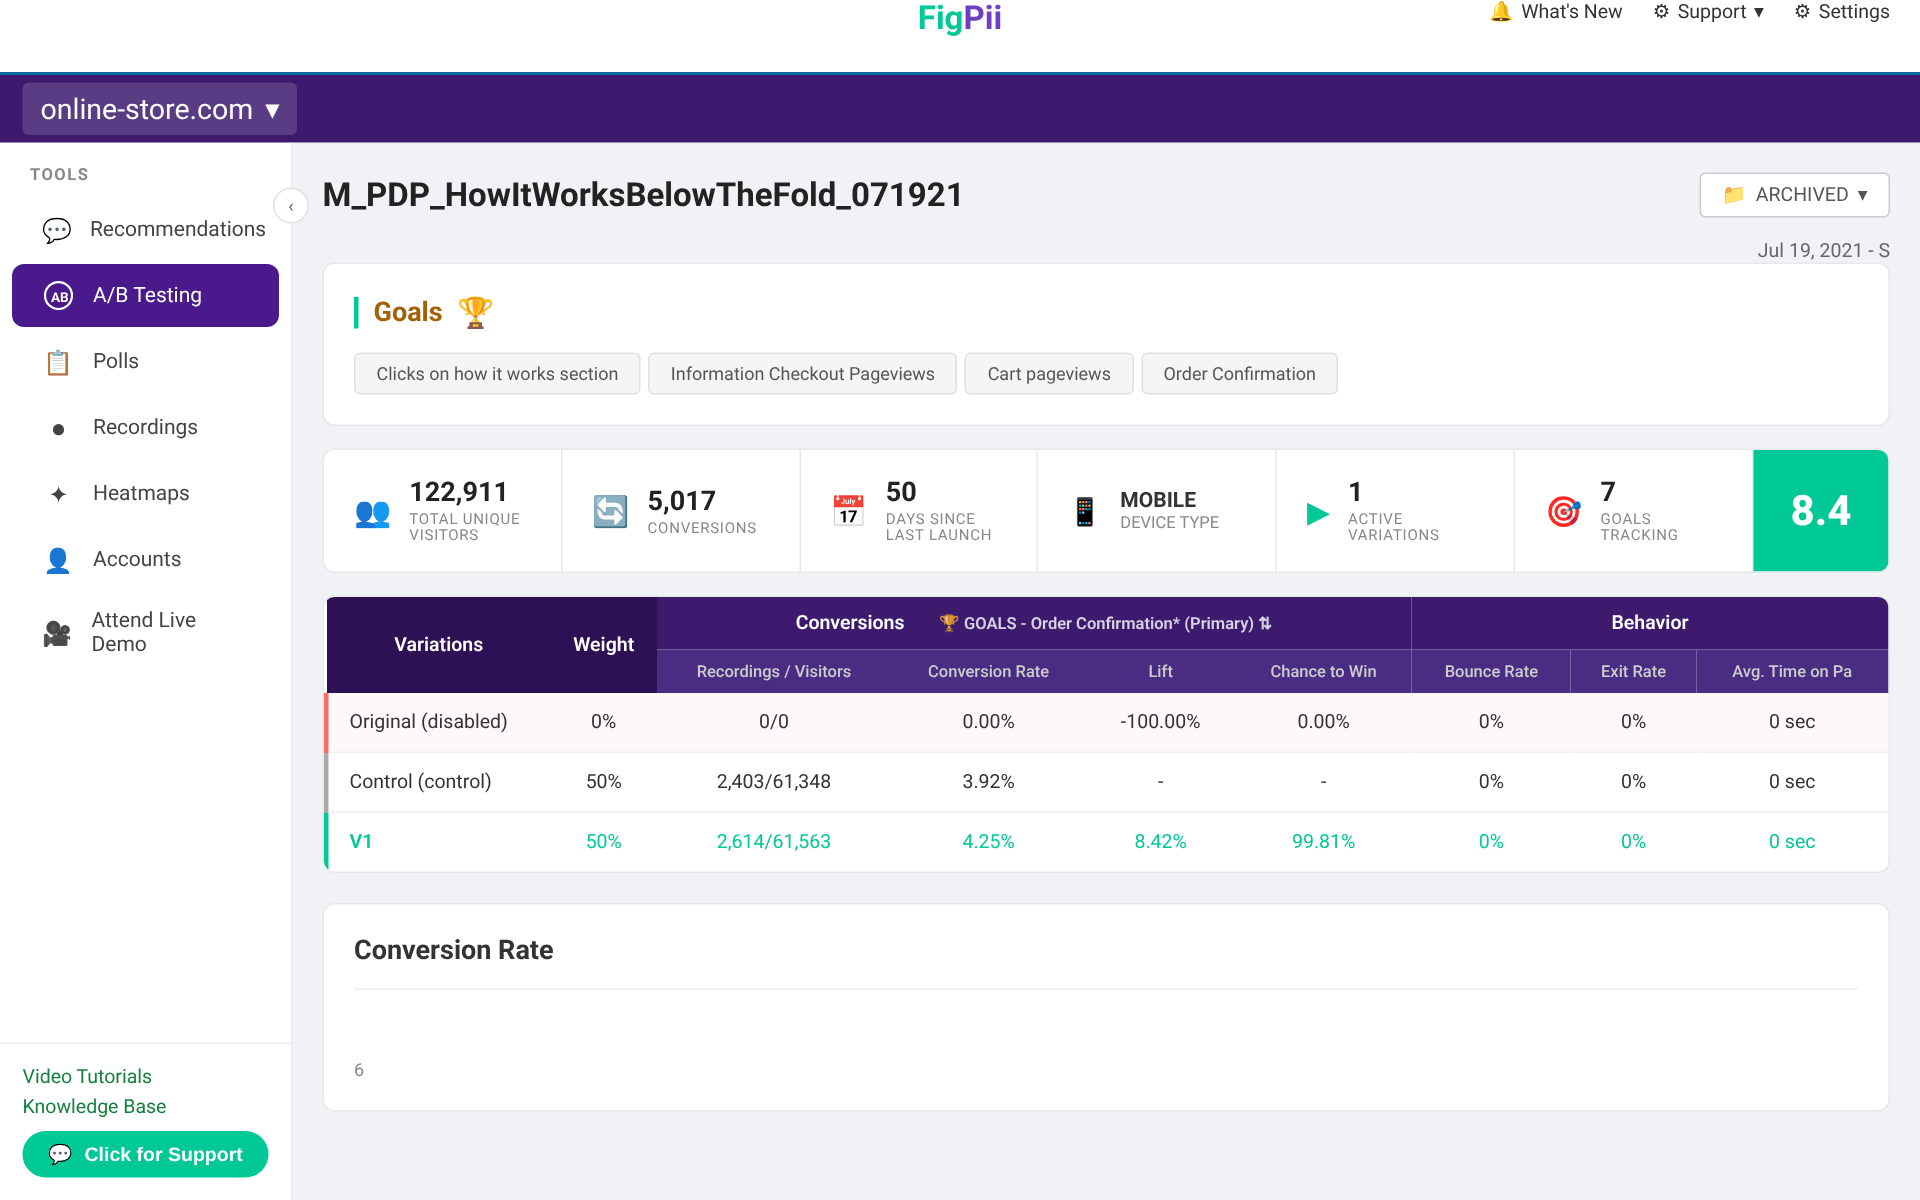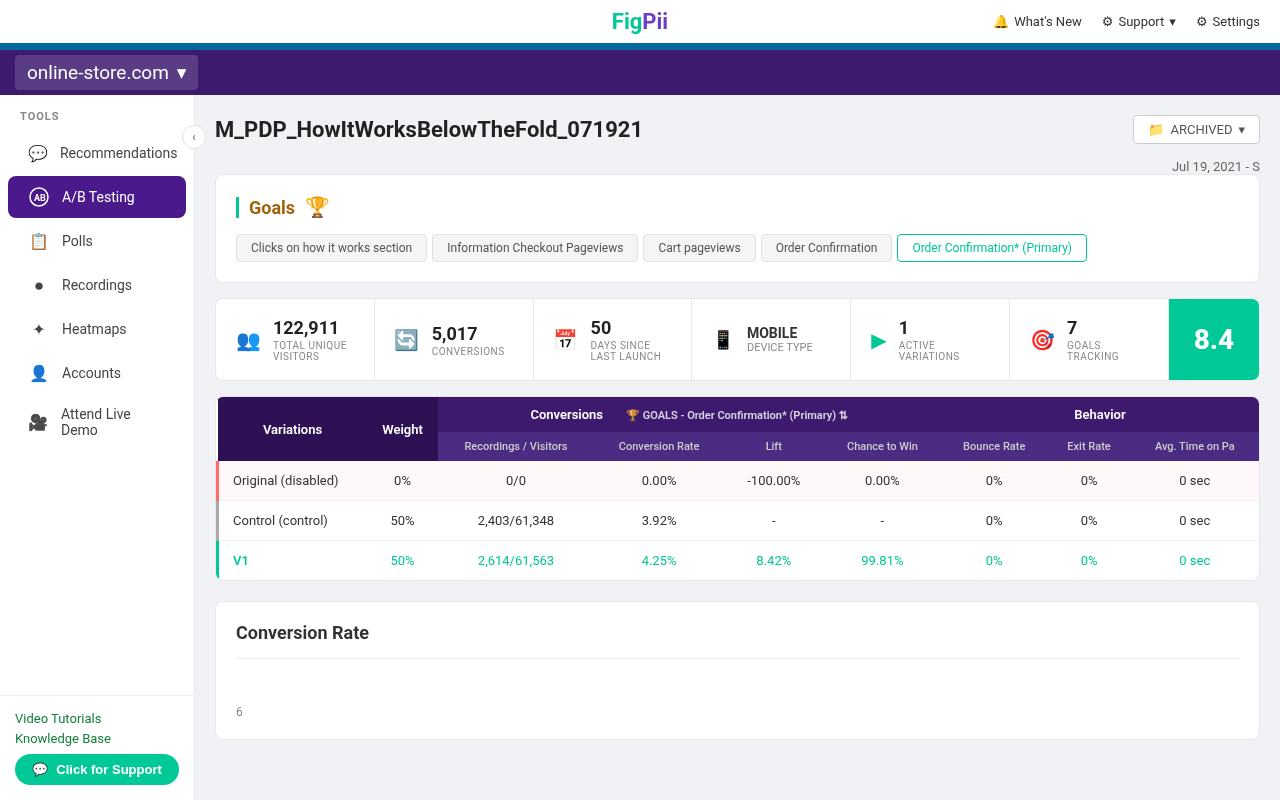--- a/index.html
+++ b/index.html
@@ -3,24 +3,24 @@
   <meta charset="utf-8">
   <style>
     * { box-sizing: border-box; margin: 0; padding: 0; }
     body { font-family: -apple-system, BlinkMacSystemFont, 'Segoe UI', Roboto, sans-serif; background: #f0f2f5; overflow-x: hidden; }
 
     
     .top-nav {
       height: 50px;
       background: #fff;
       display: flex;
-      align-items: center;
+      align-items: flex-start;
       justify-content: space-between;
       padding: 0 20px;
-      border-bottom: 7px solid #0369a1;
+      border-bottom: 2px solid #0369a1;
       position: fixed;
       top: 0; left: 0; right: 0;
       z-index: 100;
     }
     .top-nav-logo {
       position: absolute;
       left: 50%;
       transform: translateX(-50%);
       font-size: 22px;
       font-weight: bold;
@@ -455,23 +455,20 @@
         <span>Clicks on how it works section</span>
       </div>
       <div class="goal-tab">
         <span>Information Checkout Pageviews</span>
       </div>
       <div class="goal-tab">
         <span>Cart pageviews</span>
       </div>
       <div class="goal-tab">
         <span>Order Confirmation</span>
-      </div>
-      <div class="goal-tab active">
-        <span>Order Confirmation* (Primary)</span>
       </div>
     </div>
   </div>
 
   <div class="stats-row">
     <div class="stat-item">
       <span class="stat-icon">👥</span>
       <div>
         <div class="stat-value">122,911</div>
         <div class="stat-label">TOTAL UNIQUE VISITORS</div>

